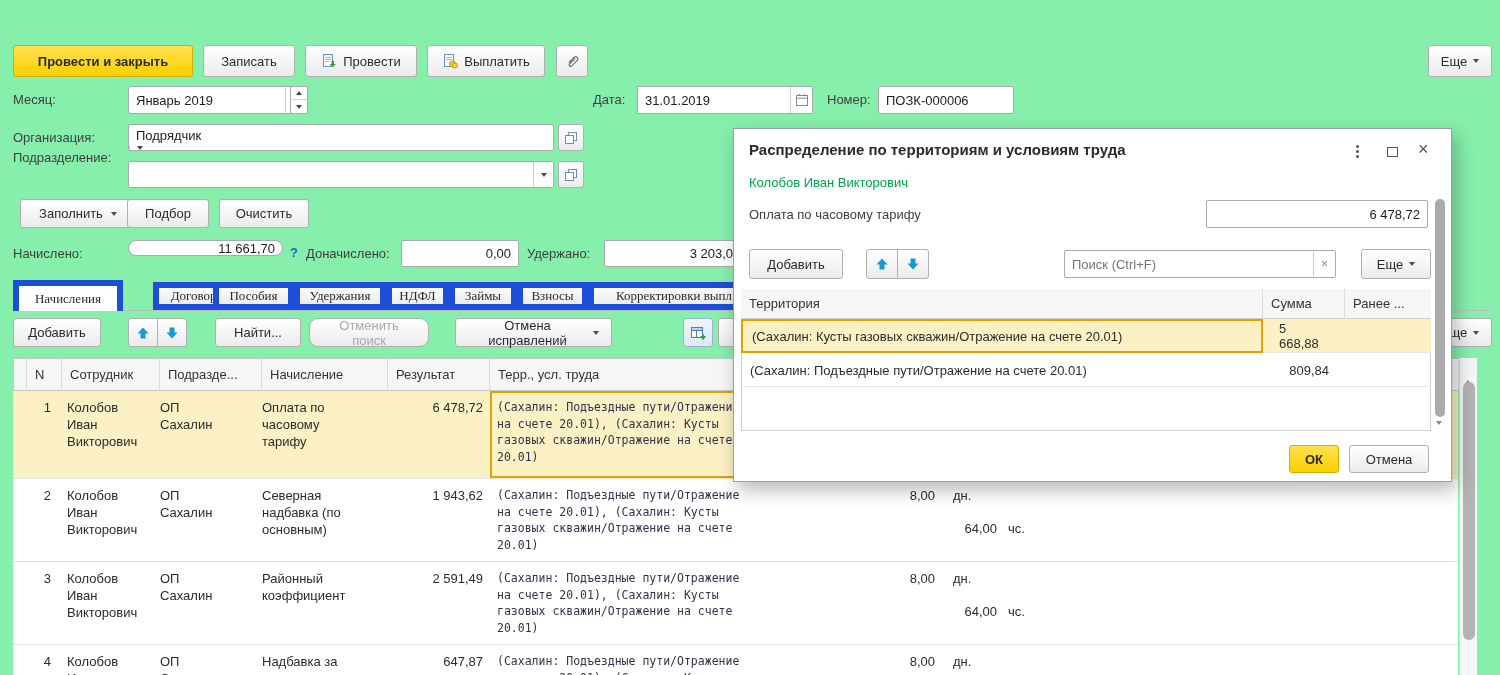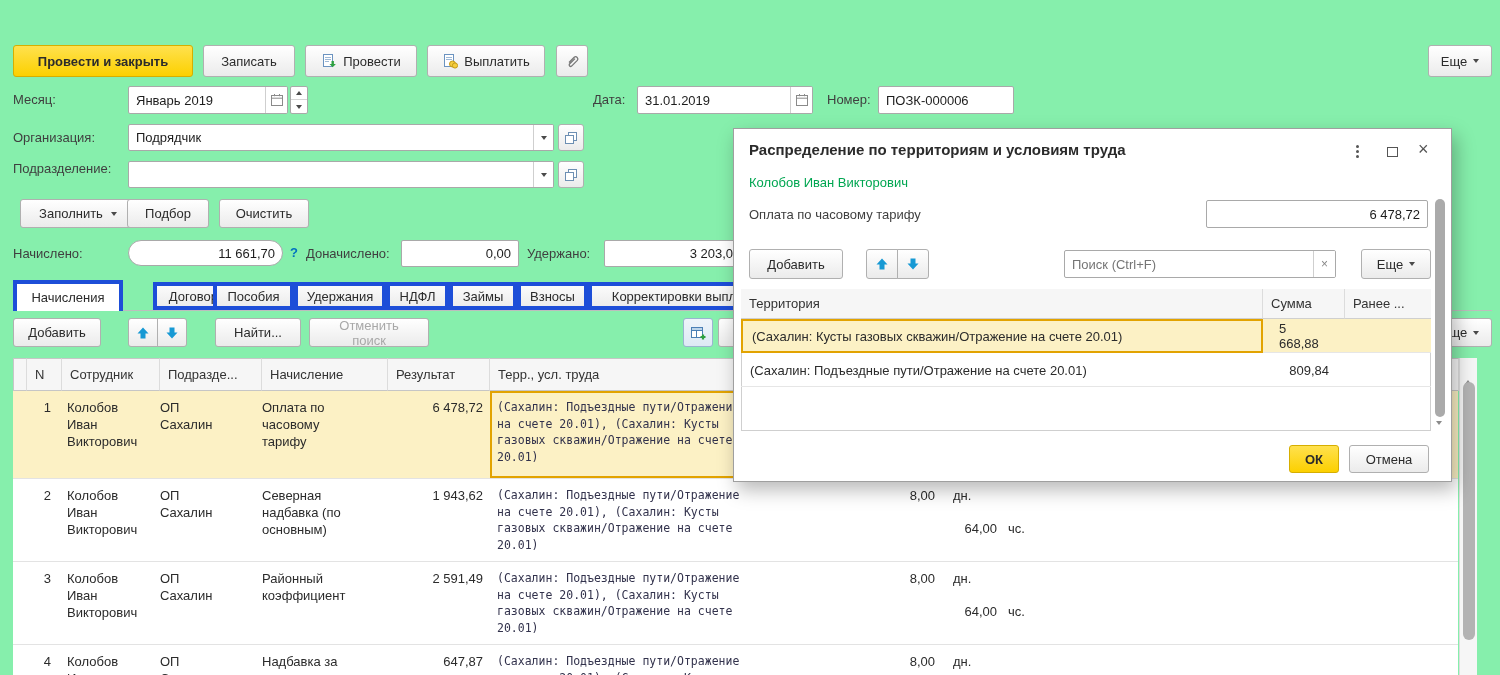--- a/index.html
+++ b/index.html
@@ -4,40 +4,40 @@
 <style>
   * { margin:0; padding:0; box-sizing:border-box; }
   html,body { width:1500px; height:675px; overflow:hidden; background:#fff; }
   body { font-family:"Liberation Sans", sans-serif; font-size:13px; color:#2b2b2b; }
   #app { position:relative; width:1500px; height:675px; background:#86efac; }
 
   .btn { position:absolute; display:flex; align-items:center; justify-content:center; gap:6px;
          background:linear-gradient(#ffffff,#ebebeb); border:1px solid #b0b0b0; border-radius:3px;
          font-size:13px; color:#2b2b2b; padding:0 12px; cursor:default; }
   .btn.primary { background:linear-gradient(#ffe14e,#fcd000); border-color:#d6ae00; font-weight:bold; }
-  .btn.disabled { color:#a8a8a8; }
+  .btn.disabled { color:#a8a8a8;border-radius:9px; }
   .btn.icononly { padding:0; }
 
   .lbl { position:absolute; color:#3f3f3f; white-space:nowrap; }
 
   .inp { position:absolute; display:flex; align-items:stretch; background:#fff;
          border:1px solid #a9a9a9; border-radius:2px; overflow:hidden; }
   .inp input { flex:1; min-width:0; border:none; outline:none; font:inherit; color:#1d1d1d;
                padding:0 7px; background:transparent; }
   .inp input.num { text-align:right; }
   .inp .seg { display:flex; align-items:center; justify-content:center; width:22px;
               border-left:1px solid #cfcfcf; background:#fff; }
 
   .tri-d { width:0; height:0; border-left:4px solid transparent; border-right:4px solid transparent; border-top:5px solid #4a4a4a; }
   .tri-u { width:0; height:0; border-left:4px solid transparent; border-right:4px solid transparent; border-bottom:5px solid #4a4a4a; }
   .tri-d.sm { border-left-width:3px; border-right-width:3px; border-top-width:4px; }
   .tri-u.sm { border-left-width:3px; border-right-width:3px; border-bottom-width:4px; }
 
   .tab { position:absolute; top:282px; height:28px; display:flex; align-items:center; justify-content:center;
-         background:linear-gradient(#fbfbfb,#ececec); border:4px solid #1d4ed8; color:#2b2b2b; }
+         background:linear-gradient(#fbfbfb,#ececec); border:6px solid #1d4ed8; color:#2b2b2b;font-family:Liberation Serif, serif; }
   .tab.active { top:280px; height:31px; background:#fff; border-bottom:none; z-index:3; }
   .tabline { position:absolute; top:310px; left:13px; width:1479px; height:1px; background:#bdbdbd; }
 
   .th { position:absolute; top:358px; height:33px; background:#f6f6f6;
         border-top:1px solid #c6c6c6; border-bottom:1px solid #c6c6c6; border-right:1px solid #dcdcdc;
         display:flex; align-items:center; padding:0 8px; color:#333; white-space:nowrap; overflow:hidden; }
 
   .row { position:absolute; left:13px; width:1445px; background:#fff; border-bottom:1px solid #e3e3e3; }
   .row.hl { background:#fcf1c5; }
   .cell { position:absolute; top:8px; line-height:17px; }
@@ -119,21 +119,21 @@
           <path d="M5 9.5 L10.2 4.3 a2.2 2.2 0 0 1 3.1 3.1 L7.6 13.1 a1.5 1.5 0 0 1 -2.1 -2.1 L11 5.6" fill="none" stroke="#777" stroke-width="1.3"></path>
         </svg>
       </span>
   </button>
   <button class="btn" style="left:1428px;top:45px;width:64px;height:32px;">
       <span>Еще</span>
       <span class="tri-d sm"></span>
     </button>
 
   <div class="lbl" style="left:13px;top:92px;">Месяц:</div>
-  <div class="inp" style="left:128px;top:86px;width:160px;height:28px;">
+  <div class="inp" style="left:128px;top:86px;width:180px;height:28px;">
     <input value="Январь 2019" style="">
     <span class="seg">
         <svg width="14" height="14" viewBox="0 0 14 14">
           <rect x="1.5" y="2.5" width="11" height="10" fill="#fff" stroke="#8a8a8a"></rect>
           <line x1="1.5" y1="5.2" x2="12.5" y2="5.2" stroke="#8a8a8a"></line>
           <line x1="4.5" y1="1" x2="4.5" y2="3.2" stroke="#8a8a8a"></line>
           <line x1="9.5" y1="1" x2="9.5" y2="3.2" stroke="#8a8a8a"></line>
         </svg>
       </span>
   </div>
@@ -157,36 +157,36 @@
           <line x1="9.5" y1="1" x2="9.5" y2="3.2" stroke="#8a8a8a"></line>
         </svg>
       </span>
   </div>
   <div class="lbl" style="left:827px;top:92px;">Номер:</div>
   <div class="inp" style="left:878px;top:86px;width:136px;height:28px;">
     <input value="ПОЗК-000006" style="">
   </div>
 
   <div class="lbl" style="left:13px;top:130px;">Организация:</div>
-  <div class="inp" style="left:128px;top:124px;width:426px;height:27px;">
+  <div class="inp" style="left:128px;top:124px;width:426px;height:27px;flex-direction:column;">
     <input value="Подрядчик" style="">
     <span class="seg" style="width:20px;">
         <span class="tri-d sm"></span>
       </span>
   </div>
   <button class="btn icononly" style="left:558px;top:124px;width:26px;height:27px;">
     <span>
         <svg width="14" height="14" viewBox="0 0 14 14">
           <rect x="4.5" y="1.5" width="8" height="8" fill="#fff" stroke="#6d8fb3"></rect>
           <rect x="1.5" y="4.5" width="8" height="8" fill="#fff" stroke="#6d8fb3"></rect>
         </svg>
       </span>
   </button>
 
-  <div class="lbl" style="left:13px;top:161px;">Подразделение:</div>
+  <div class="lbl" style="left:13px;top:150px;">Подразделение:</div>
   <div class="inp" style="left:128px;top:161px;width:426px;height:27px;">
     <input value="" style="">
     <span class="seg" style="width:20px;">
         <span class="tri-d sm"></span>
       </span>
   </div>
   <button class="btn icononly" style="left:558px;top:161px;width:26px;height:27px;">
     <span>
         <svg width="14" height="14" viewBox="0 0 14 14">
           <rect x="4.5" y="1.5" width="8" height="8" fill="#fff" stroke="#6d8fb3"></rect>
@@ -200,21 +200,21 @@
       <span class="tri-d sm"></span>
     </button>
   <button class="btn" style="left:127px;top:199px;width:82px;height:29px;">
       <span>Подбор</span>
     </button>
   <button class="btn" style="left:219px;top:199px;width:90px;height:29px;">
       <span>Очистить</span>
     </button>
 
   <div class="lbl" style="left:13px;top:246px;">Начислено:</div>
-  <div class="inp" style="left:128px;top:240px;width:155px;height:26px;border-radius:13px;">
+  <div class="inp" style="left:128px;top:240px;width:155px;height:16px;border-radius:13px;">
     <input class="num" value="11 661,70" style="">
   </div>
   <div class="lbl" style="left:290px;top:245px;color:#0070c0;font-weight:bold;">?</div>
   <div class="lbl" style="left:306px;top:246px;">Доначислено:</div>
   <div class="inp" style="left:401px;top:240px;width:118px;height:27px;">
     <input class="num" value="0,00" style="">
   </div>
   <div class="lbl" style="left:527px;top:246px;">Удержано:</div>
   <div class="inp" style="left:604px;top:240px;width:137px;height:27px;">
     <input class="num" value="3 203,0" style="">
@@ -245,20 +245,24 @@
         <svg width="14" height="14" viewBox="0 0 14 14">
           <path d="M7 12.5 L1.5 6.5 H4.5 V1.5 H9.5 V6.5 H12.5 Z" fill="#1799d4"></path>
         </svg>
       </span>
   </button>
   <button class="btn" style="left:215px;top:318px;width:86px;height:29px;">
       <span>Найти...</span>
     </button>
   <button class="btn disabled" style="left:309px;top:318px;width:120px;height:29px;">
       <span>Отменить поиск</span>
+    </button>
+  <button class="btn" style="left:455px;top:318px;width:157px;height:29px;">
+      <span>Отмена исправлений</span>
+      <span class="tri-d sm"></span>
     </button>
   <button class="btn icononly" style="left:683px;top:318px;width:30px;height:29px;background:linear-gradient(#eef4fa,#dde9f5);border-color:#9ab4cf;">
     <span>
         <svg width="16" height="16" viewBox="0 0 16 16">
           <rect x="1.5" y="2.5" width="11" height="10" fill="#fff" stroke="#4a7fb5"></rect>
           <rect x="1.5" y="2.5" width="11" height="3" fill="#bcd4ea" stroke="#4a7fb5"></rect>
           <line x1="6.5" y1="5.5" x2="6.5" y2="12.5" stroke="#4a7fb5"></line>
           <path d="M10.5 12 h5 M13 9.5 v5" stroke="#2fa042" stroke-width="2.2"></path>
         </svg>
       </span>

